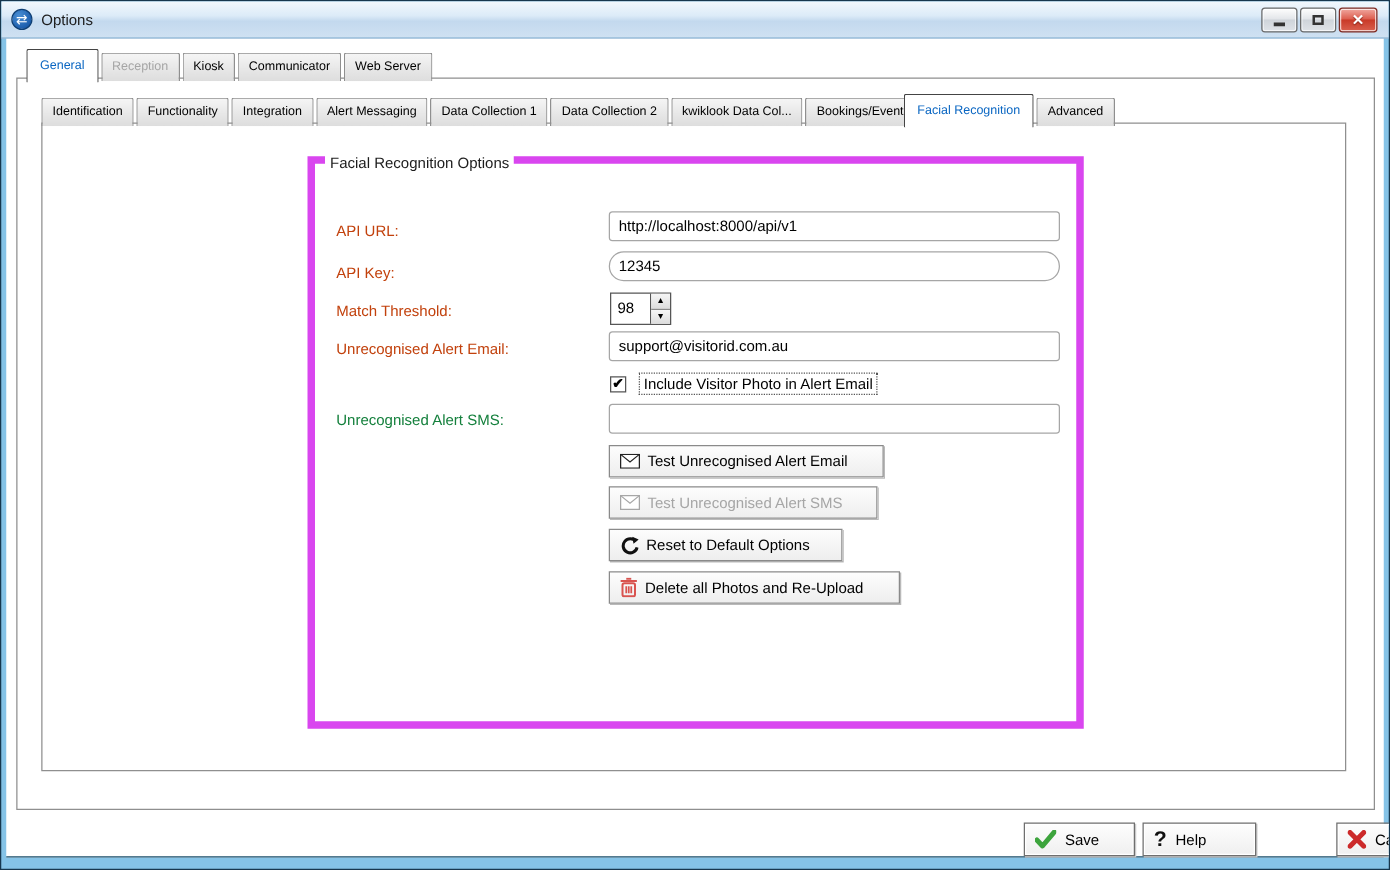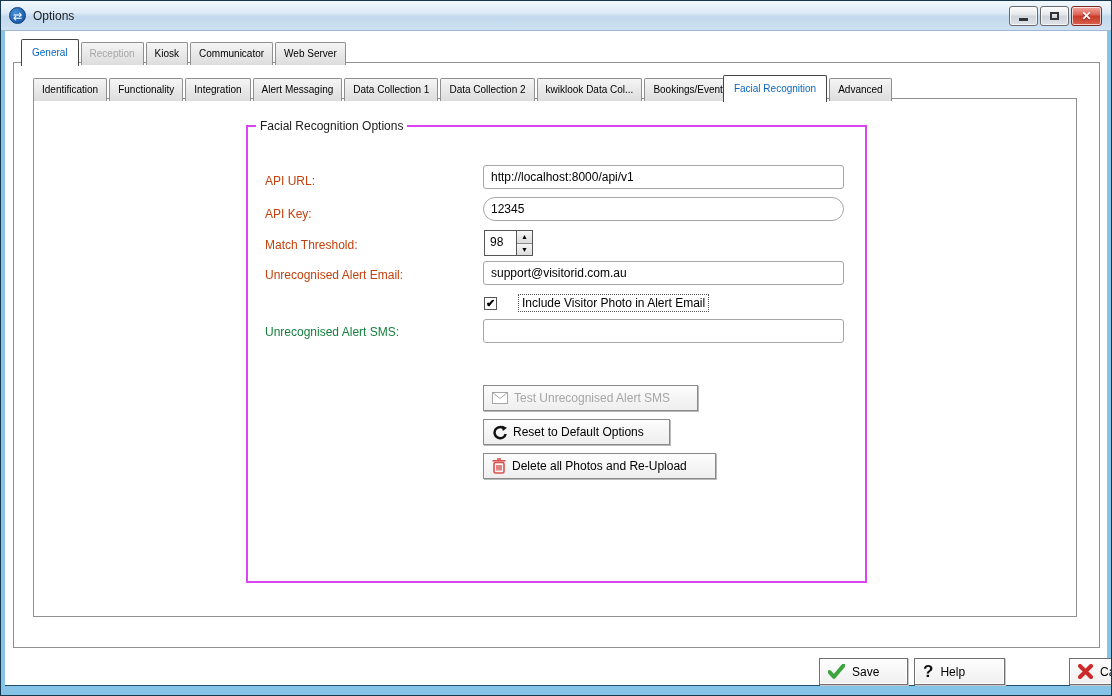--- a/index.html
+++ b/index.html
@@ -64,21 +64,21 @@
     position:absolute;left:8px;top:31px;width:1087px;height:586px;
     border:1px solid #8f8f8f;background:#fff;z-index:1;
   }
   .page2{
     position:absolute;left:28px;top:67px;width:1044px;height:519px;
     border:1px solid #8f8f8f;background:#fff;z-index:2;
   }
   
   .groupbox{
     position:absolute;left:241px;top:94px;width:621px;height:458px;
-    border:2px solid #d946ef;z-index:4;background:#fff;
+    border:6px solid #d946ef;z-index:4;background:#fff;
   }
   .groupbox-title{
     position:absolute;top:-8px;left:8px;background:#fff;padding:0 4px;
     color:#1c1c1c;
   }
   .field-label{position:absolute;left:17px;color:#c2410c;}
   .field-label.disabled{color:#15803d;}
   .textbox{
     position:absolute;left:235px;width:361px;height:24px;
     border:1px solid #a6a6a6;border-radius:3px;background:#fff;
@@ -98,21 +98,21 @@
     font-size:7px;line-height:1;color:#000;
   }
   .spin-btn + .spin-btn{border-top:1px solid #8a8a8a;}
   
   .checkbox-row{position:absolute;left:236px;top:168px;display:flex;align-items:center;height:16px;}
   .checkbox-box{
     width:13px;height:13px;border:1px solid #555;background:#fff;
     display:flex;align-items:center;justify-content:center;
     font-size:11px;font-weight:bold;line-height:1;flex:0 0 auto;
   }
-  .checkbox-label{margin-left:22px;outline:1px dotted #555;padding:1px 3px;}
+  .checkbox-label{margin-left:11px;outline:1px dotted #555;padding:1px 3px;}
   
   .winbtn{
     position:absolute;left:235px;height:26px;
     display:flex;align-items:center;gap:6px;padding:0 10px 0 8px;
     background:linear-gradient(#fdfdfd,#eeeeee);
     border:1px solid #8a8a8a;box-shadow:1px 1px 0 #b9b9b9;
     font-size:12px;color:#000;white-space:nowrap;
   }
   .winbtn.disabled{color:#a6a6a6;}
   .winbtn svg{flex:0 0 auto;}
@@ -202,20 +202,27 @@
       <div class="checkbox-row">
         <span class="checkbox-box">
             <span>✔</span>
           </span>
         <span class="checkbox-label">Include Visitor Photo in Alert Email</span>
       </div>
 
       <div class="field-label disabled" style="top:198px;">Unrecognised Alert SMS:</div>
       <input class="textbox" style="top: 192px;" value="">
 
+      <div class="winbtn" style="top:225px;width:220px;">
+        <svg width="16" height="12" viewBox="0 0 16 12">
+            <rect x="0.5" y="0.5" width="15" height="11" fill="#fff" stroke="#222"></rect>
+            <path d="M0.5,0.5 L8,6.5 L15.5,0.5" fill="none" stroke="#222"></path>
+          </svg>
+        <span>Test Unrecognised Alert Email</span>
+      </div>
 
       <div class="winbtn disabled" style="top:258px;width:215px;">
         <svg width="16" height="12" viewBox="0 0 16 12">
             <rect x="0.5" y="0.5" width="15" height="11" fill="#fff" stroke="#a6a6a6"></rect>
             <path d="M0.5,0.5 L8,6.5 L15.5,0.5" fill="none" stroke="#a6a6a6"></path>
           </svg>
         <span>Test Unrecognised Alert SMS</span>
       </div>
 
       <div class="winbtn" style="top:292px;width:187px;">

